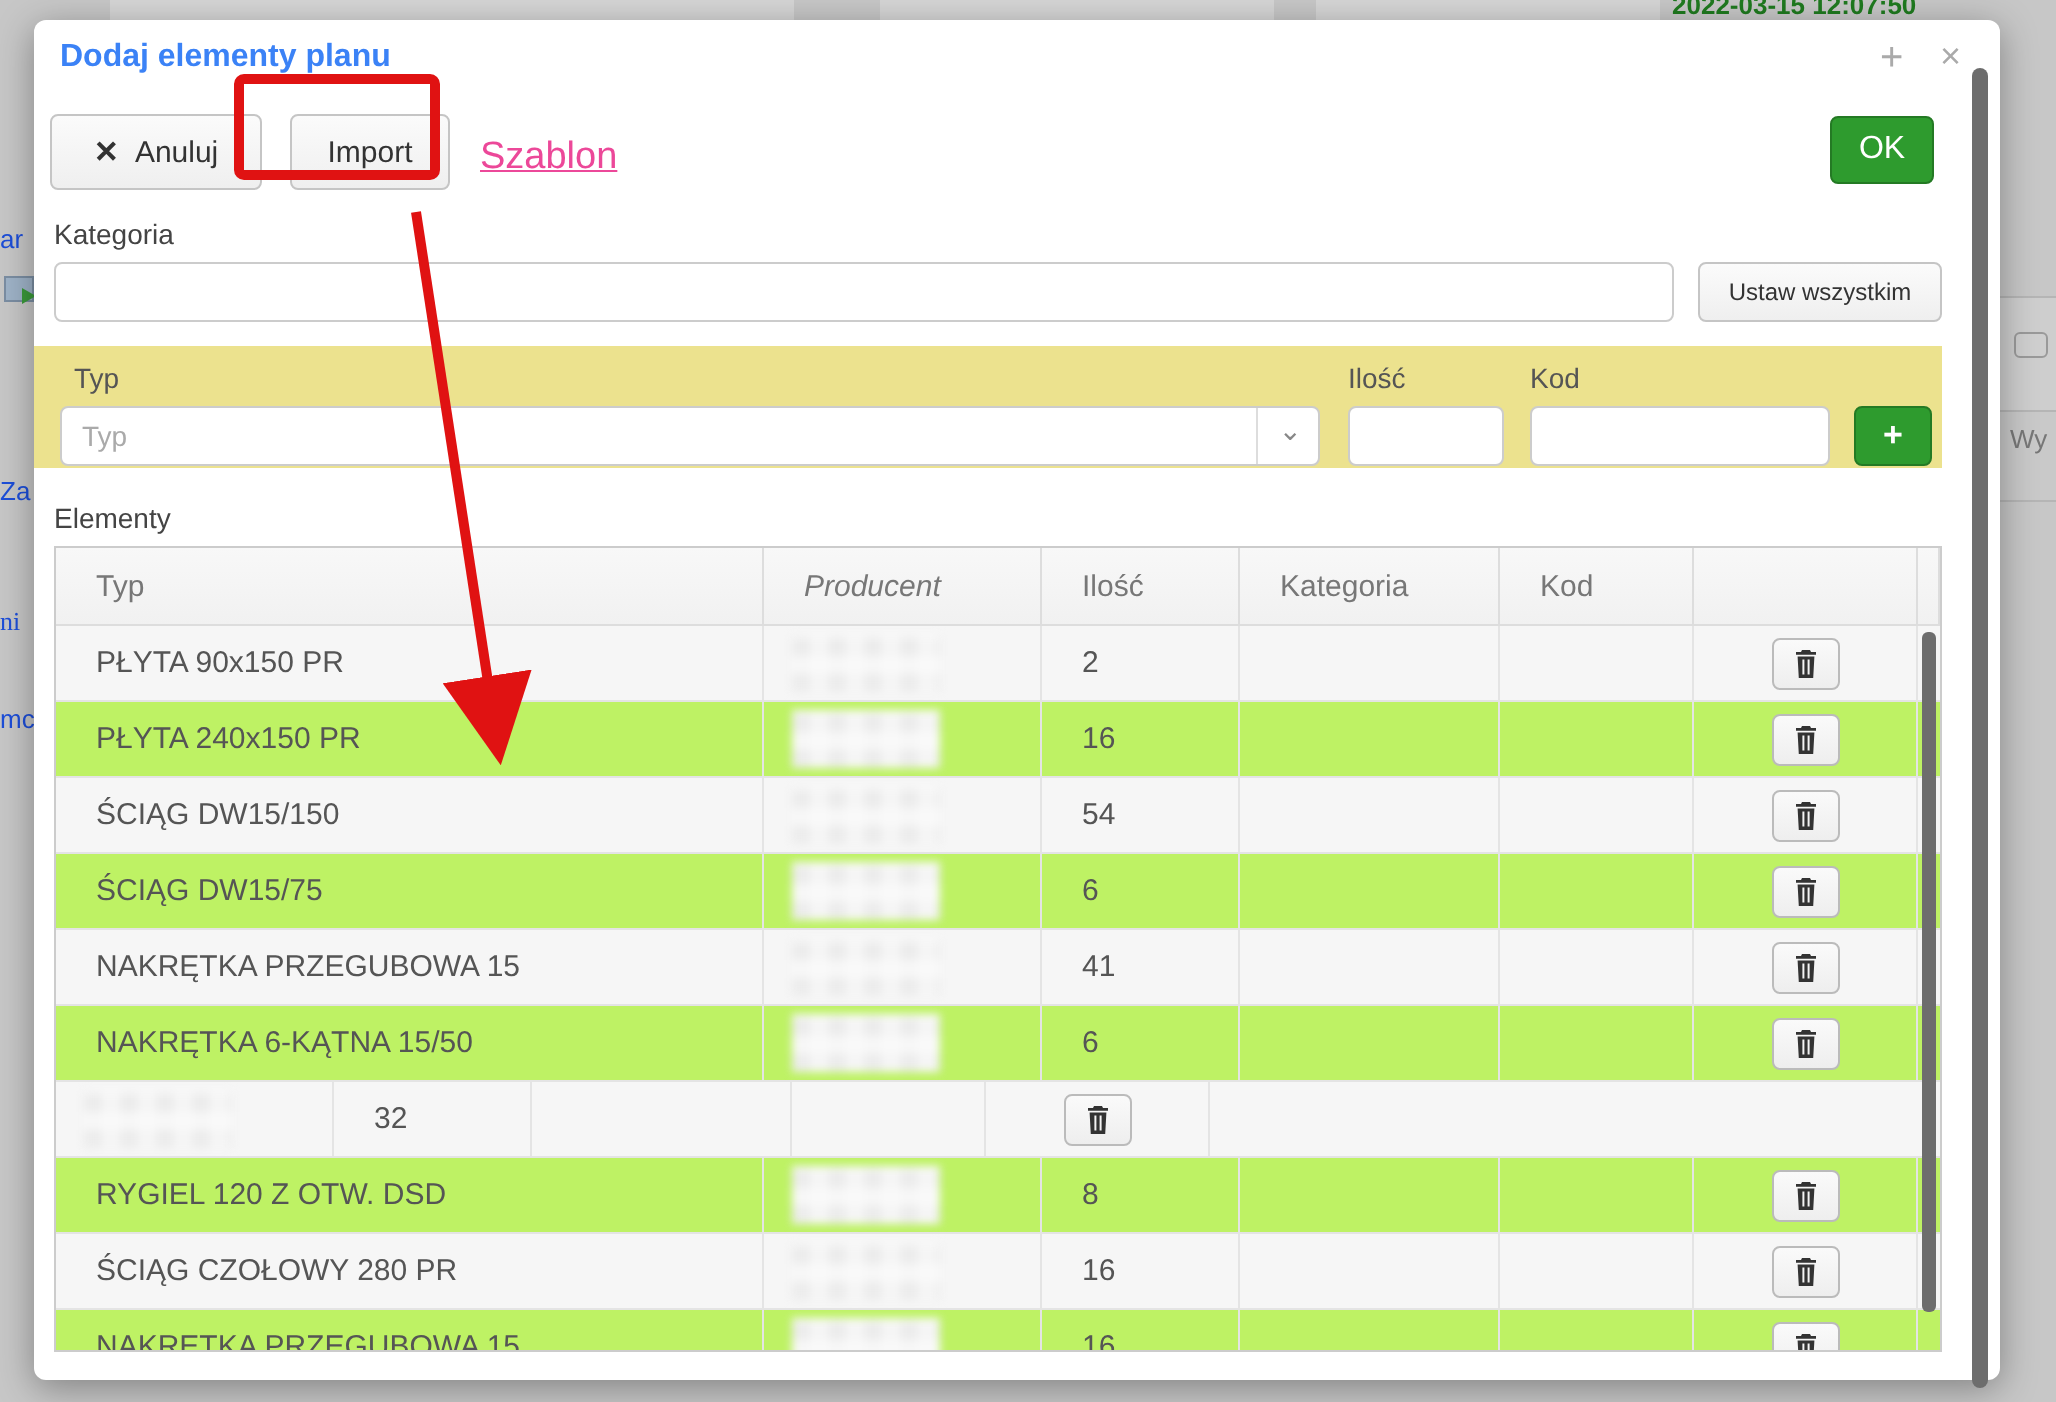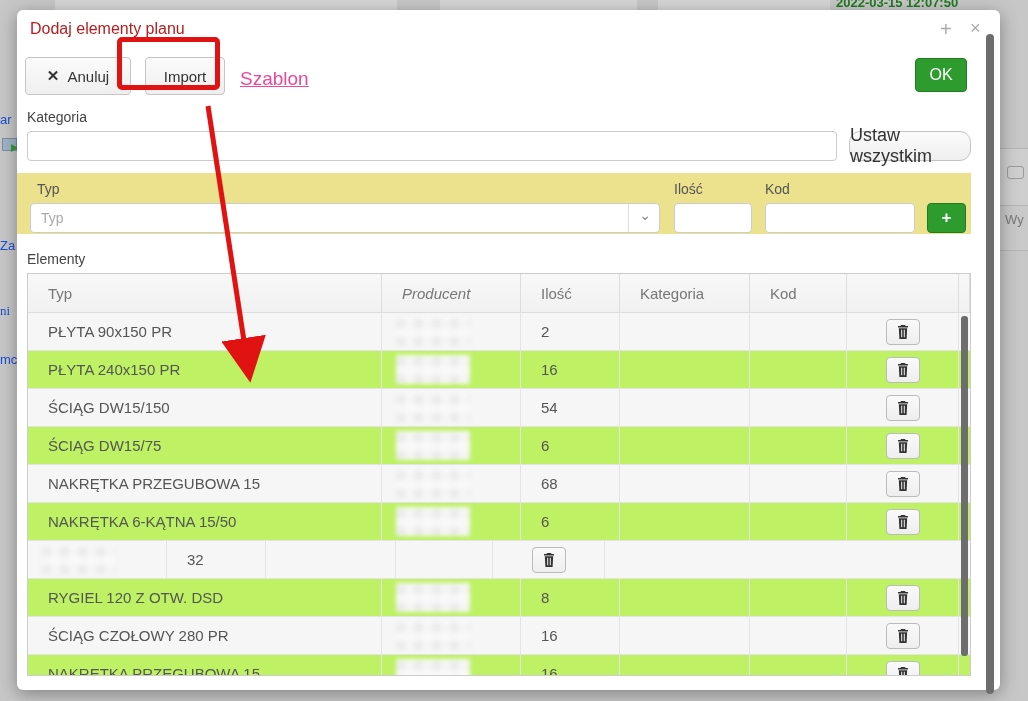--- a/index.html
+++ b/index.html
@@ -16,21 +16,21 @@
   .bg-right { position:absolute; left:1000px; top:0; width:28px; height:694px; }
   .bg-right .line { position:absolute; left:0; width:28px; height:1px; background:#b5b5b5; }
   .bg-checkbox { position:absolute; left:7px; top:166px; width:17px; height:13px; border:1px solid #9a9a9a; border-radius:3px; background:#cfcfcf; }
   .bg-right-frag { position:absolute; left:5px; top:212px; color:#777; font-size:13px; }
   .bg-right .rowlight { position:absolute; left:0; top:148px; width:28px; height:57px; background:#cecece; }
   .bg-right .rowlight2 { position:absolute; left:0; top:206px; width:28px; height:44px; background:#c9c9c9; }
 
   
   .modal { position:absolute; left:17px; top:10px; width:983px; height:680px; background:#ffffff;
            border-radius:6px; box-shadow:0 4px 18px rgba(0,0,0,0.35); }
-  .modal-title { position:absolute; left:13px; top:10px; font-size:16px; color:#b91c1c; }
+  .modal-title { position:absolute; left:13px; top:10px; font-size:16px; color:#3b82f6;font-weight:bold; }
   .win-plus { position:absolute; left:923px; top:8px; font-size:20px; color:#aaa; cursor:pointer; }
   .win-close { position:absolute; left:953px; top:8px; font-size:18px; color:#aaa; cursor:pointer; }
 
   .modal-scrollbar { position:absolute; left:969px; top:24px; width:8px; height:660px; background:#6d6d6d; border-radius:4px; }
 
   .btn { display:inline-flex; align-items:center; justify-content:center; gap:8px;
          border:1px solid #c5c5c5; border-radius:4px; background:linear-gradient(#fbfbfb,#efefef);
          color:#333; font-size:15px; cursor:pointer; }
   .btn-cancel { position:absolute; left:8px; top:47px; width:106px; height:38px; }
   .btn-cancel .x { font-weight:bold; font-size:15px; }
@@ -39,21 +39,21 @@
   .btn-ok { position:absolute; left:898px; top:48px; width:52px; height:34px; background:#2e9b2e;
             border:1px solid #247a24; border-radius:4px; color:#fff; font-size:16px; display:flex;
             align-items:center; justify-content:center; cursor:pointer; }
 
   .lbl { font-size:14px; color:#444; }
   .lbl-kategoria { position:absolute; left:10px; top:99px; }
   .input { border:1px solid #ccc; border-radius:4px; background:#fff; font-size:14px; color:#333; padding:0 10px;
            font-family:"Liberation Sans", sans-serif; }
   .input::placeholder { color:#aaa; }
   .input-kategoria { position:absolute; left:10px; top:121px; width:810px; height:30px; }
-  .btn-setall { position:absolute; left:832px; top:121px; width:122px; height:30px; font-size:18px;border-radius:11px; }
+  .btn-setall { position:absolute; left:832px; top:121px; width:122px; height:30px; font-size:12px; }
 
   .yellow-panel { position:absolute; left:0; top:163px; width:954px; height:61px; background:#ece28e; }
   .yp-lbl { position:absolute; font-size:14px; color:#555; top:8px; }
   .yp-lbl-typ { left:20px; }
   .yp-lbl-ilosc { left:657px; }
   .yp-lbl-kod { left:748px; }
   .combo { position:absolute; left:13px; top:30px; width:630px; height:30px; background:#fff;
            border:1px solid #ccc; border-radius:4px; cursor:pointer; }
   .combo .ph { position:absolute; left:10px; top:6px; font-size:14px; color:#aaa; }
   .combo .sep { position:absolute; right:30px; top:0; width:1px; height:28px; background:#ddd; }
@@ -245,21 +245,21 @@
       </div>
     </div>
     <div class="c c-sb"></div>
   </div>
 
   <div class="trow">
     <div class="c c-typ">NAKRĘTKA PRZEGUBOWA 15</div>
     <div class="c c-prod">
       <span class="redact"></span>
     </div>
-    <div class="c c-ilosc">68</div>
+    <div class="c c-ilosc">41</div>
     <div class="c c-kat"></div>
     <div class="c c-kod"></div>
     <div class="c c-act">
       <div class="btn-del">
         <svg width="12" height="14" viewBox="0 0 12 14">
           <path fill="#333" d="M4 0h4l.5 1H11v1.4H1V1h2.5L4 0zM1.8 3.2h8.4L9.6 14H2.4L1.8 3.2zm2.4 1.6v7.4h1V4.8h-1zm2.6 0v7.4h1V4.8h-1z"></path>
         </svg>
       </div>
     </div>
     <div class="c c-sb"></div>

